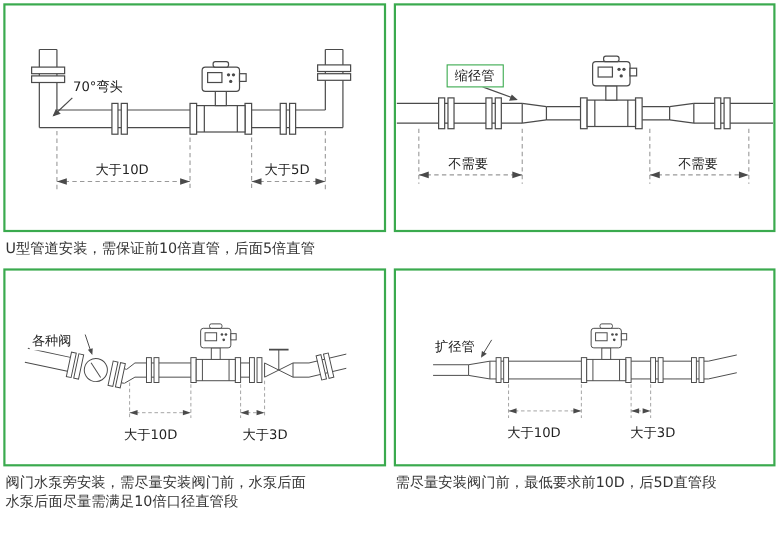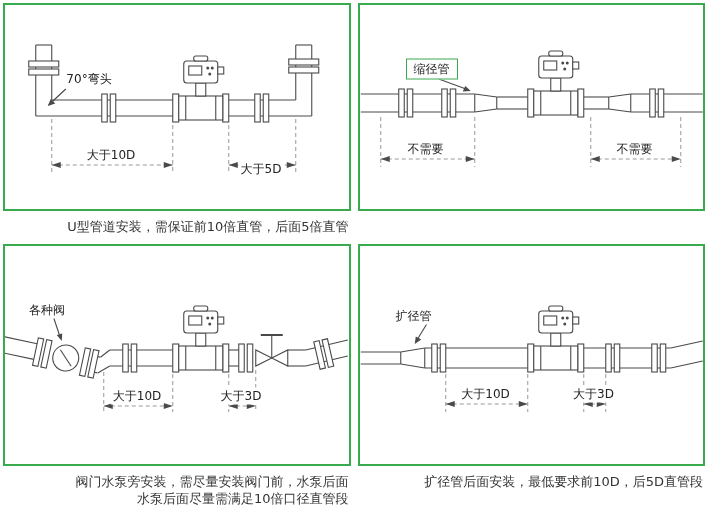--- a/index.html
+++ b/index.html
@@ -1,23 +1,23 @@
 <!DOCTYPE html>
 <html style="--panel_border: #3aaa4e; --diagram_line: #4a4a4a; --dim_line: #999999; --text: #333333;"><head>
 <meta charset="utf-8">
 <style>
   *{margin:0;padding:0;box-sizing:border-box}
   html,body{width:708px;height:506px;overflow:hidden;background:#fff}
   body{font-family:"DejaVu Sans","Liberation Sans",sans-serif}
   .grid{display:grid;grid-template-columns:1fr 1fr;column-gap:7px;padding:3px}
   .cell{display:flex;flex-direction:column;min-width:0}
   .box{position:relative;border:2px solid var(--panel_border,#3aaa4e);height:208px;background:#fff;overflow:hidden}
-  .cell.bottom .box{height:222px}
+  .cell.bottom .box{height:180px}
   .box svg.diagram{display:block;width:100%;height:100%}
-  .caption{text-align:right;font-size:13px;color:var(--text,#333);line-height:1.3;padding:8px 2px 8px;white-space:pre-line}
+  .caption{text-align:left;font-size:13px;color:var(--text,#333);line-height:1.3;padding:8px 2px 8px;white-space:pre-line}
   .lbl{position:absolute;transform:translate(-50%,-50%);font-size:12px;color:#222;background:#fff;padding:0 2px;white-space:nowrap}
   .tagbox{border:1px solid var(--panel_border,#3aaa4e);padding:1px 7px}
   .st{stroke:var(--diagram_line,#4a4a4a);fill:none;stroke-width:1.1}
   .st2{stroke:var(--diagram_line,#4a4a4a);fill:none;stroke-width:2}
   .sf{stroke:var(--diagram_line,#4a4a4a);fill:#fff;stroke-width:1.1}
   .fl{fill:var(--diagram_line,#4a4a4a);stroke:none}
   .dash{stroke:var(--dim_line,#999999);stroke-dasharray:4 3;fill:none;stroke-width:1}
 </style>
 </head>
 <body>
@@ -80,21 +80,21 @@
           <line class="dash" x1="46" y1="160" x2="167" y2="160"></line>
           <line class="dash" x1="223" y1="160" x2="290" y2="160"></line>
           <path class="fl" d="M46 160 l9 -3 v6 z"></path>
           <path class="fl" d="M167 160 l-9 -3 v6 z"></path>
           <path class="fl" d="M223 160 l9 -3 v6 z"></path>
           <path class="fl" d="M290 160 l-9 -3 v6 z"></path>
         </g>
       </svg>
       <span class="lbl" style="left:84px;top:74px">70°弯头</span>
       <span class="lbl" style="left:106px;top:150px">大于10D</span>
-      <span class="lbl" style="left:256px;top:164px">大于5D</span>
+      <span class="lbl" style="left:256px;top:150px">大于5D</span>
     </div>
     <figcaption class="caption">U型管道安装，需保证前10倍直管，后面5倍直管</figcaption>
   </figure>
 
   <figure class="cell top">
     <div class="box">
       <svg class="diagram" viewBox="0 0 342 204">
         <g>
           <line class="st" x1="0" y1="89" x2="114" y2="89"></line>
           <line class="st" x1="0" y1="107" x2="114" y2="107"></line>
@@ -243,16 +243,16 @@
           <path class="fl" d="M85 158 l9 -3 v6 z"></path>
           <path class="fl" d="M167 158 l-9 -3 v6 z"></path>
           <path class="fl" d="M223 158 l9 -3 v6 z"></path>
           <path class="fl" d="M245 158 l-9 -3 v6 z"></path>
         </g>
       </svg>
       <span class="lbl" style="left:54px;top:70px">扩径管</span>
       <span class="lbl" style="left:126px;top:148px">大于10D</span>
       <span class="lbl" style="left:234px;top:148px">大于3D</span>
     </div>
-    <figcaption class="caption">扩径管后面安装，最低要求前10D，后5D直管段</figcaption>
+    <figcaption class="caption">需尽量安装阀门前，最低要求前10D，后5D直管段</figcaption>
   </figure>
 
 </div>
 
 </body></html>

